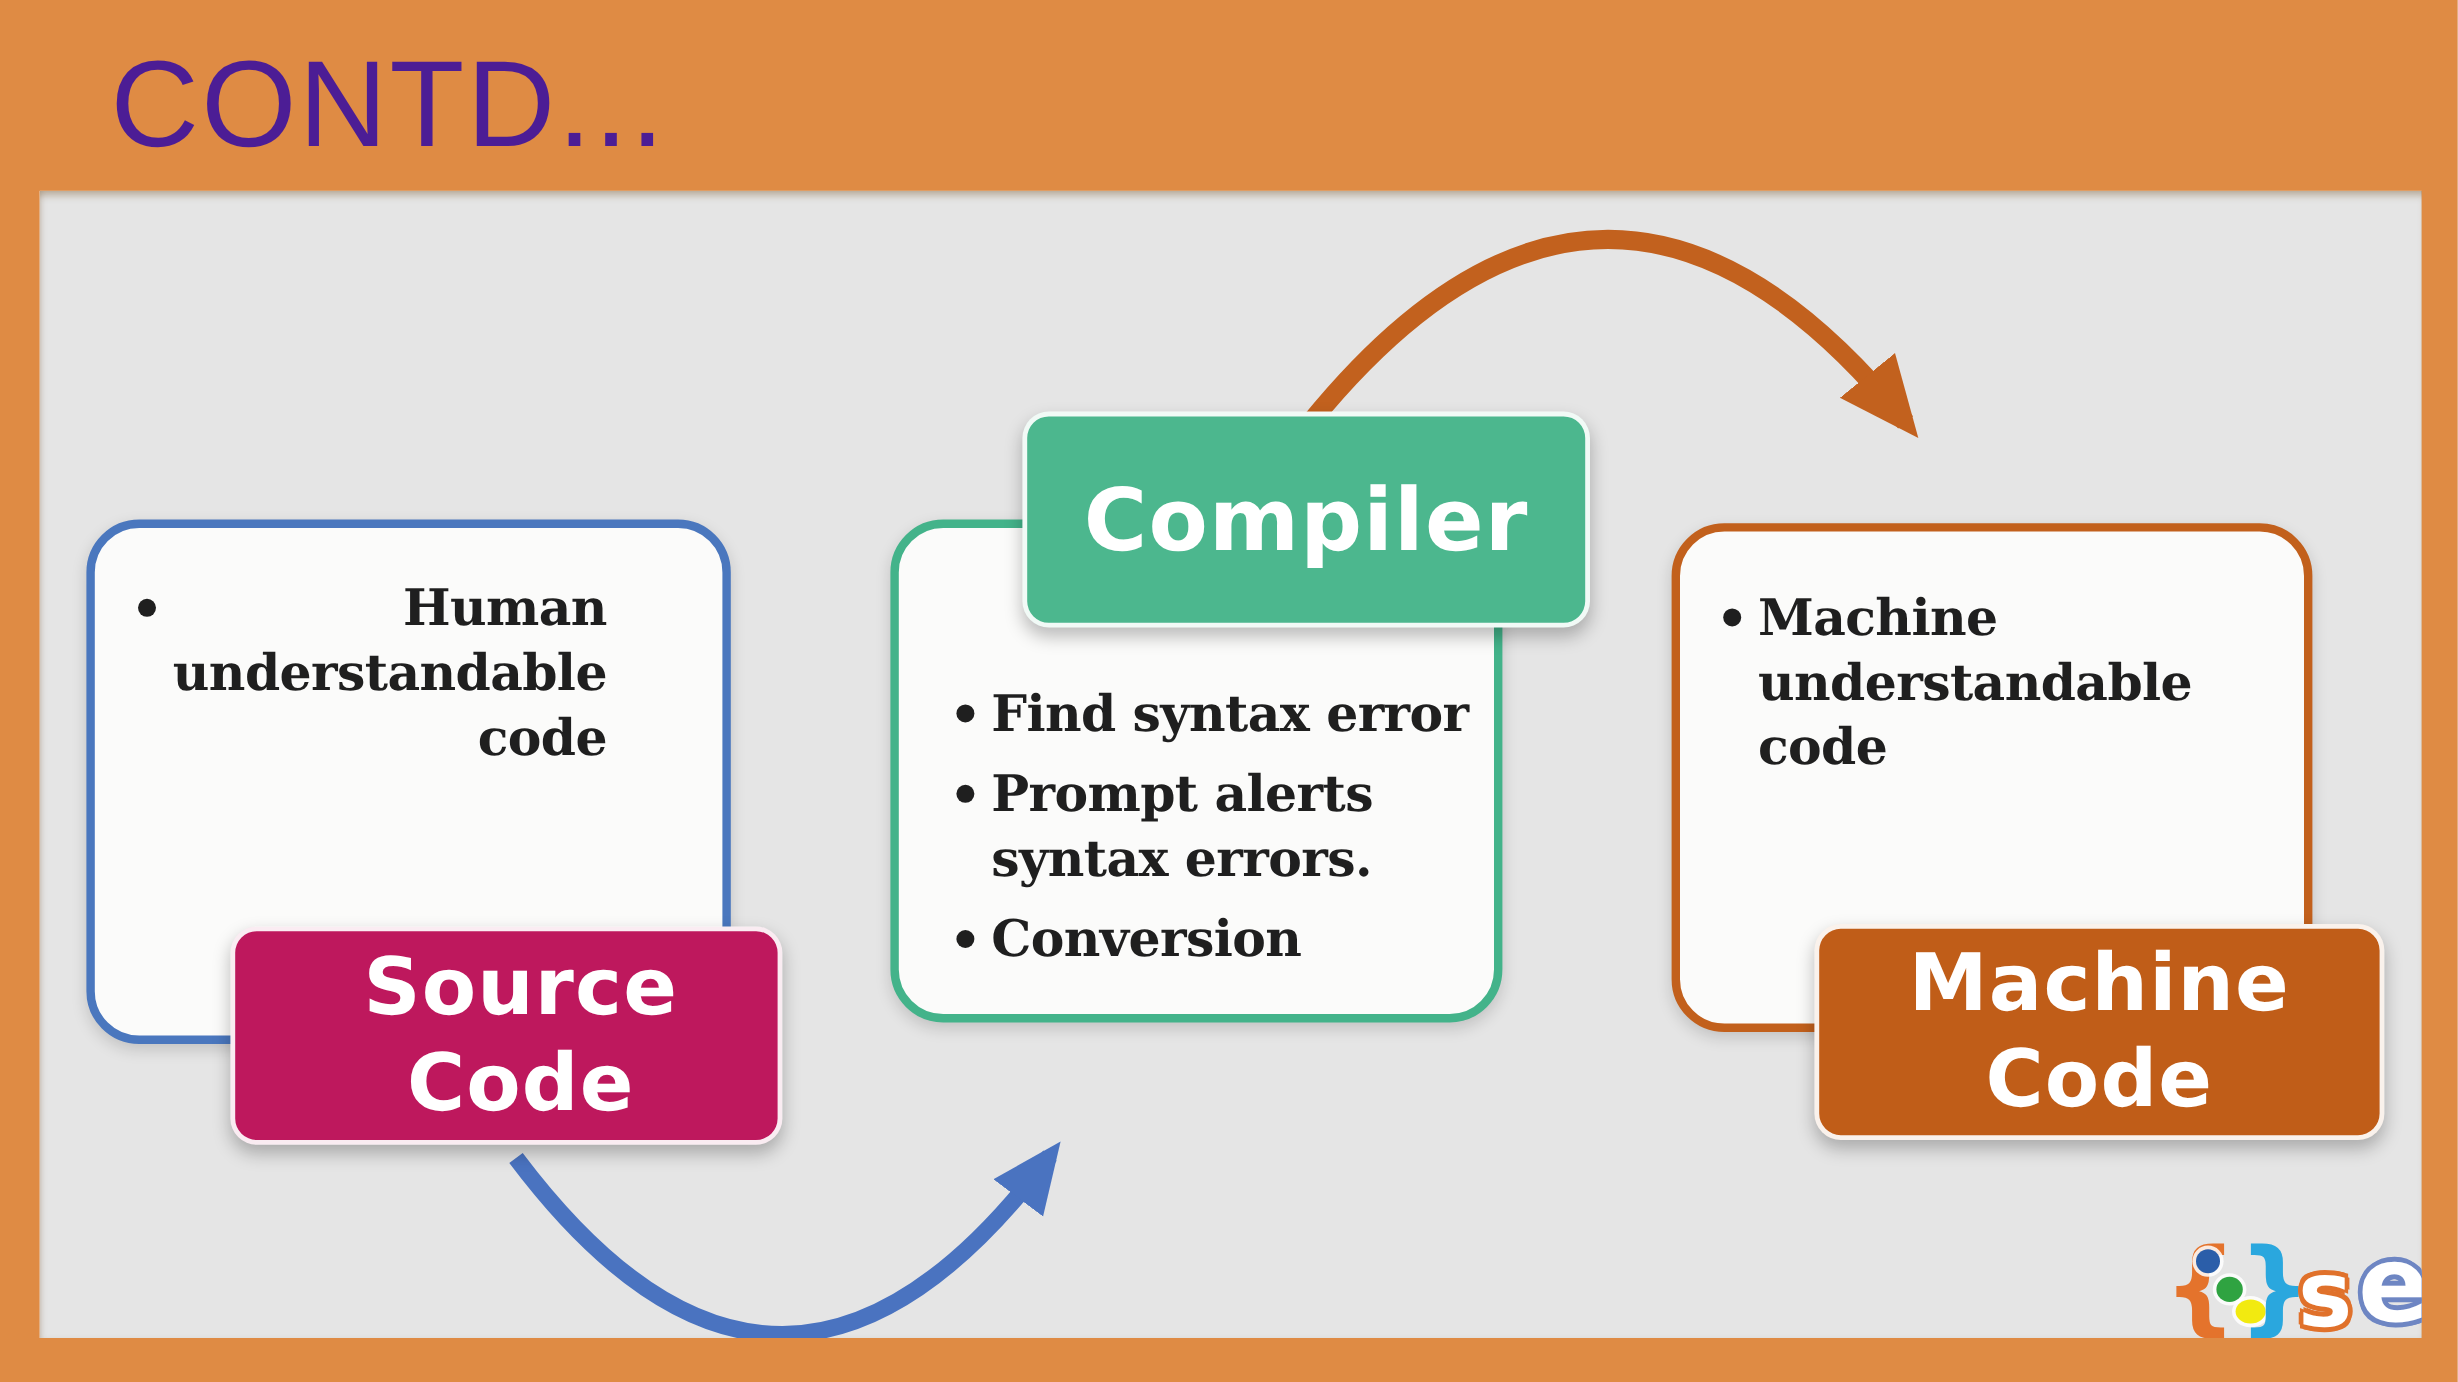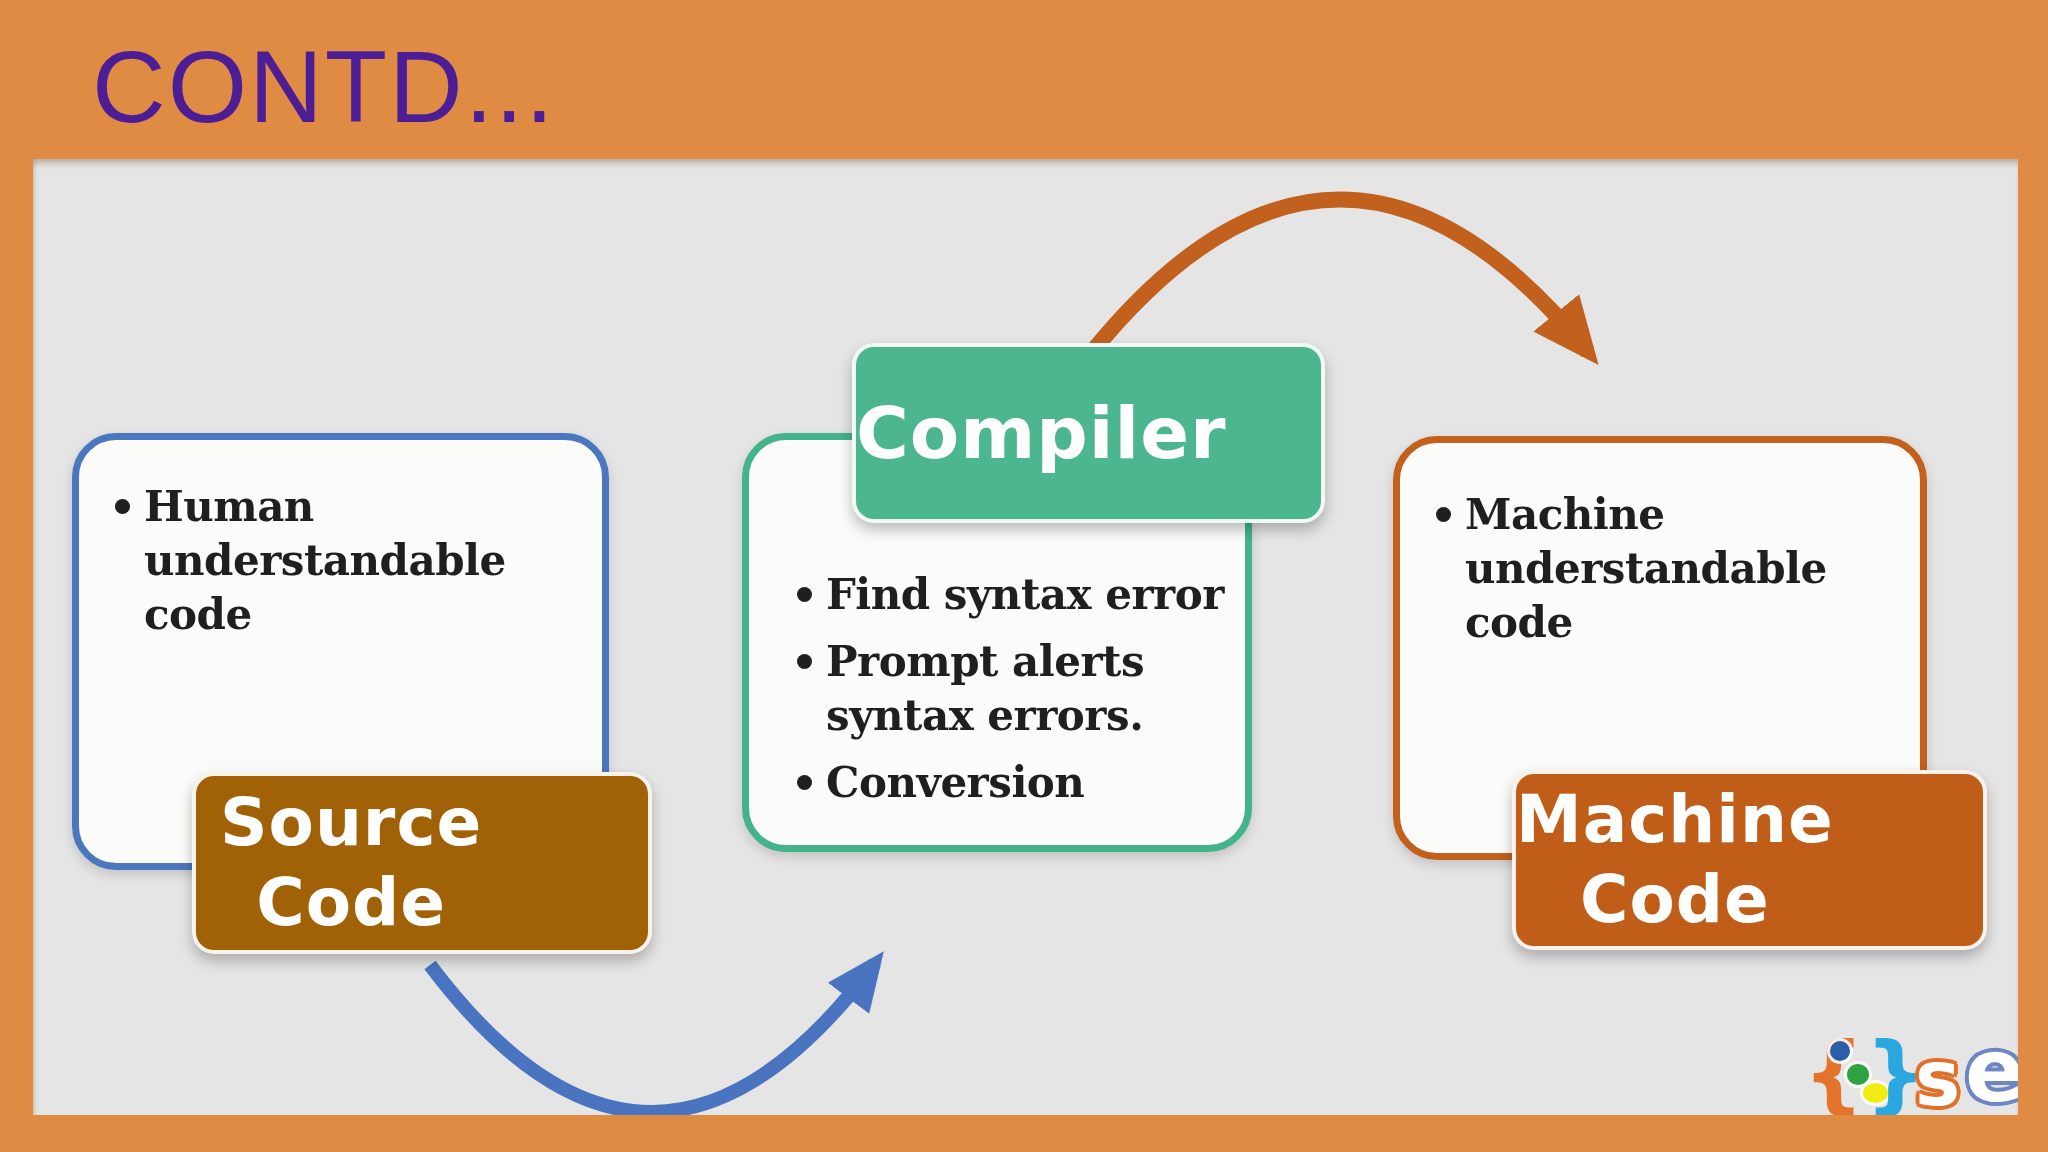--- a/index.html
+++ b/index.html
@@ -27,47 +27,47 @@
   .wbox{
     position:absolute;background:#fbfbfa;border-radius:44px;z-index:2;
     box-shadow:0 5px 12px rgba(0,0,0,.15);
     box-sizing:border-box;
   }
   .wbox.blue  {left:39px;  top:274px; width:537px; height:437px; border:7px solid #4a77be;}
   .wbox.green {left:709px; top:274px; width:510px; height:419px; border:7px solid #43b38a;}
   .wbox.orange{left:1360px;top:277px; width:534px; height:424px; border:7px solid #c2601c;}
   
   ul.bullets{list-style:none;margin:0;display:flex;flex-direction:column;gap:13px;}
-  .wbox.blue   ul.bullets{padding:40px 18px 0 36px;}
+  .wbox.blue   ul.bullets{padding:40px 18px 0 36px;text-align:right;}
   .wbox.green  ul.bullets{padding:128px 14px 0 28px;margin-left:20px;}
   .wbox.orange ul.bullets{padding:45px 18px 0 36px;}
   li.bullet{display:flex;align-items:flex-start;}
   .bdot{
     flex:0 0 15px;width:15px;height:15px;border-radius:50%;
     background:#1f1f1f;margin:19px 14px 0 0;
   }
   .btext{
     font-family:"DejaVu Serif",serif;font-weight:700;
     font-size:42px;line-height:54px;color:#1f1f1f;
     letter-spacing:-0.5px;white-space:pre-line;
   }
   
   .tag{
     position:absolute;z-index:3;border-radius:22px;
     border:4px solid rgba(255,255,255,.92);
     box-shadow:0 7px 14px rgba(0,0,0,.25);
-    display:flex;align-items:center;justify-content:flex-start;
+    display:flex;align-items:center;justify-content:center;
     box-sizing:border-box;
   }
   .tag .tag-text{
     color:#ffffff;font-weight:700;text-align:center;
     white-space:pre-line;letter-spacing:1px;
     font-family:"DejaVu Sans",sans-serif;
   }
-  .tag.blue  {left:159px; top:613px;width:460px;height:182px;background:#a16207;padding-left:24px;}
+  .tag.blue  {left:159px; top:613px;width:460px;height:182px;background:#be185d;padding-left:24px;}
   .tag.blue  .tag-text{font-size:66px;line-height:80px;}
   .tag.green {left:819px; top:184px;width:473px;height:180px;background:#4cb78e;}
   .tag.green .tag-text{font-size:72px;line-height:80px;}
   .tag.orange{left:1479px;top:611px;width:475px;height:180px;background:#c05d18;}
   .tag.orange .tag-text{font-size:66px;line-height:80px;}
   
   .logo{position:absolute;left:1770px;top:872px;width:262px;height:86px;z-index:4;}
   .logo span{position:absolute;font-weight:700;line-height:80px;}
   .brace{font-size:86px;font-family:"DejaVu Sans",sans-serif;}
   .brace.open {left:0;top:2px;color:#e4732c;}

